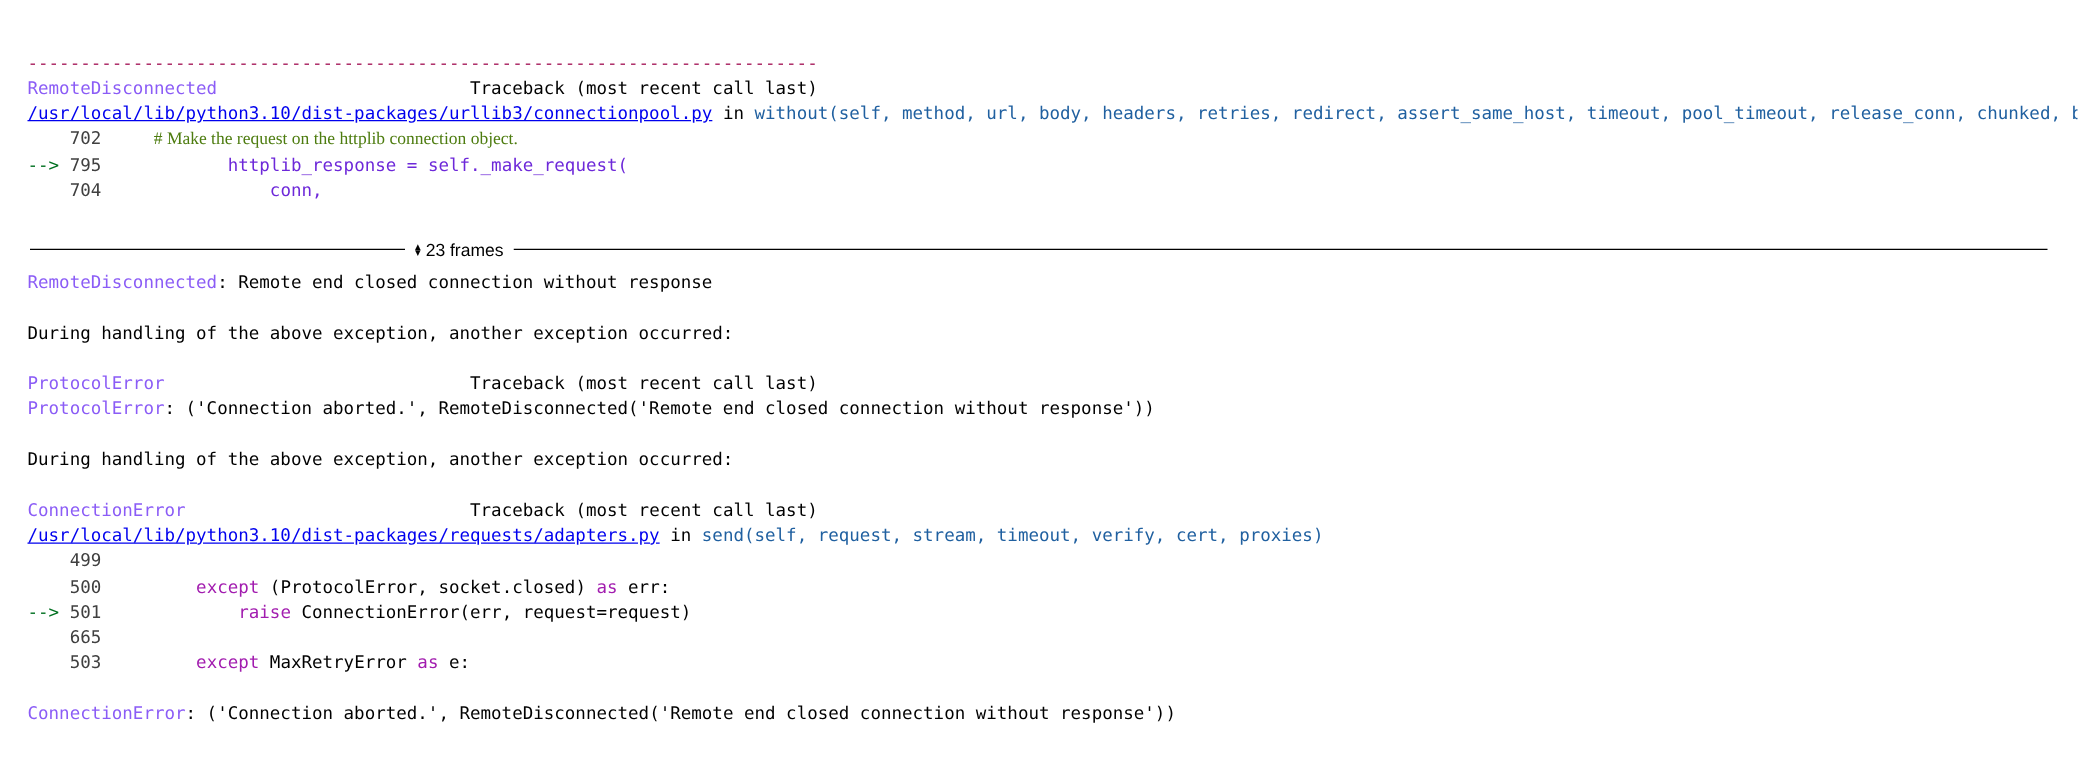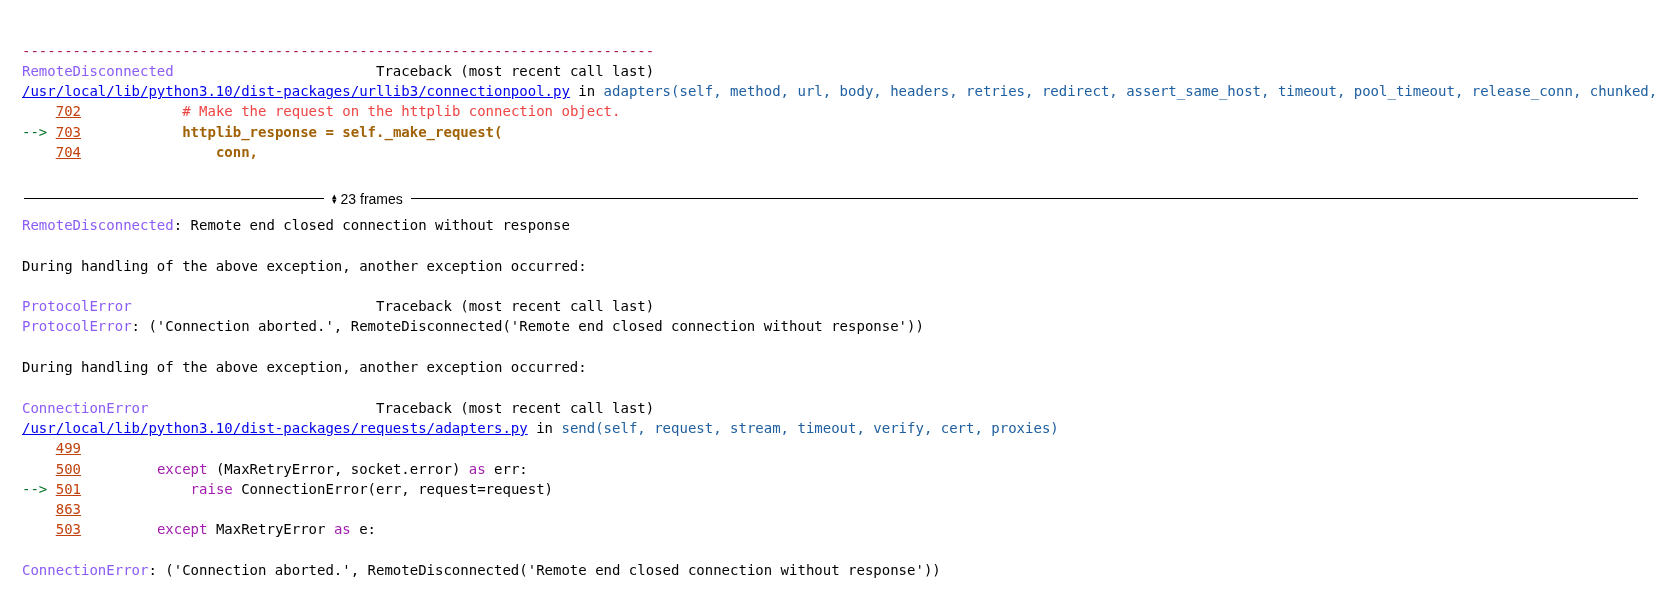--- a/index.html
+++ b/index.html
@@ -24,35 +24,34 @@
       text-decoration: underline;
       margin-top: 44px;
     }
     .func-name {
       color: #2060a0;
     }
     .params {
       color: #2060a0;
     }
     .lineno {
-      color: #c2410c;
-      text-decoration: underline;
+      color: #404040;
     }
     .arrow {
       color: #007020;
     }
     .code-comment {
-      color: #ef4444;
+      color: #4d7c0f;
+      font-family: Liberation Serif, serif;
     }
     .code-kw {
       color: #a21caf;
     }
     .code-text {
-      color: #a16207;
-      font-weight: bold;
+      color: #6d28d9;
     }
     .divider-row {
       display: flex;
       align-items: center;
       white-space: normal;
       font-family: Arial, sans-serif;
       font-size: 14px;
       color: #000;
       margin: 6px 0;
     }
@@ -82,23 +81,23 @@
       color: #000;
       text-align: center;
     }
     .pad { padding-left: 22px; display: block; }
   </style>
 </head>
 <body>
 
 <span class="pad"><span class="dashed-line">---------------------------------------------------------------------------</span>
 <span class="exc-name">RemoteDisconnected</span>                        <span>Traceback (most recent call last)</span>
-<a href="#" class="file-link">/usr/local/lib/python3.10/dist-packages/urllib3/connectionpool.py</a><span> in </span><span class="func-name">adapters</span><span class="params">(self, method, url, body, headers, retries, redirect, assert_same_host, timeout, pool_timeout, release_conn, chunked, body_pos, **response_kw)</span>
+<a href="#" class="file-link">/usr/local/lib/python3.10/dist-packages/urllib3/connectionpool.py</a><span> in </span><span class="func-name">without</span><span class="params">(self, method, url, body, headers, retries, redirect, assert_same_host, timeout, pool_timeout, release_conn, chunked, body_pos, **response_kw)</span>
     <span class="lineno">702</span><span class="code-comment">            # Make the request on the httplib connection object.</span>
-<span class="arrow">--&gt; </span><span class="lineno">703</span><span class="code-text">            httplib_response = self._make_request(</span>
+<span class="arrow">--&gt; </span><span class="lineno">795</span><span class="code-text">            httplib_response = self._make_request(</span>
     <span class="lineno">704</span><span class="code-text">                conn,</span></span>
 <div class="divider-row">
   <div class="hr-line hr-left"></div>
   <span class="expand-icon">
       <span>▴</span>
       <span>▾</span>
     </span>
   <span class="frames-label">23 frames</span>
   <div class="hr-line hr-right"></div>
 </div><span class="pad"><span class="exc-name">RemoteDisconnected</span><span>: Remote end closed connection without response</span>
@@ -106,19 +105,19 @@
 <span>During handling of the above exception, another exception occurred:</span>
 
 <span class="exc-name">ProtocolError</span>                             <span>Traceback (most recent call last)</span>
 <span class="exc-name">ProtocolError</span><span>: ('Connection aborted.', RemoteDisconnected('Remote end closed connection without response'))</span>
 
 <span>During handling of the above exception, another exception occurred:</span>
 
 <span class="exc-name">ConnectionError</span>                           <span>Traceback (most recent call last)</span>
 <a href="#" class="file-link">/usr/local/lib/python3.10/dist-packages/requests/adapters.py</a><span> in </span><span class="func-name">send</span><span class="params">(self, request, stream, timeout, verify, cert, proxies)</span>
     <span class="lineno">499</span><span></span>
-    <span class="lineno">500</span>         <span class="code-kw">except</span><span> (MaxRetryError, socket.error) </span><span class="code-kw">as</span><span> err:</span>
+    <span class="lineno">500</span>         <span class="code-kw">except</span><span> (ProtocolError, socket.closed) </span><span class="code-kw">as</span><span> err:</span>
 <span class="arrow">--&gt; </span><span class="lineno">501</span>             <span class="code-kw">raise</span><span> ConnectionError(err, request=request)</span>
-    <span class="lineno">863</span><span></span>
+    <span class="lineno">665</span><span></span>
     <span class="lineno">503</span>         <span class="code-kw">except</span><span> MaxRetryError </span><span class="code-kw">as</span><span> e:</span>
 
 <span class="exc-name">ConnectionError</span><span>: ('Connection aborted.', RemoteDisconnected('Remote end closed connection without response'))</span></span>
 
 
 </body></html>

